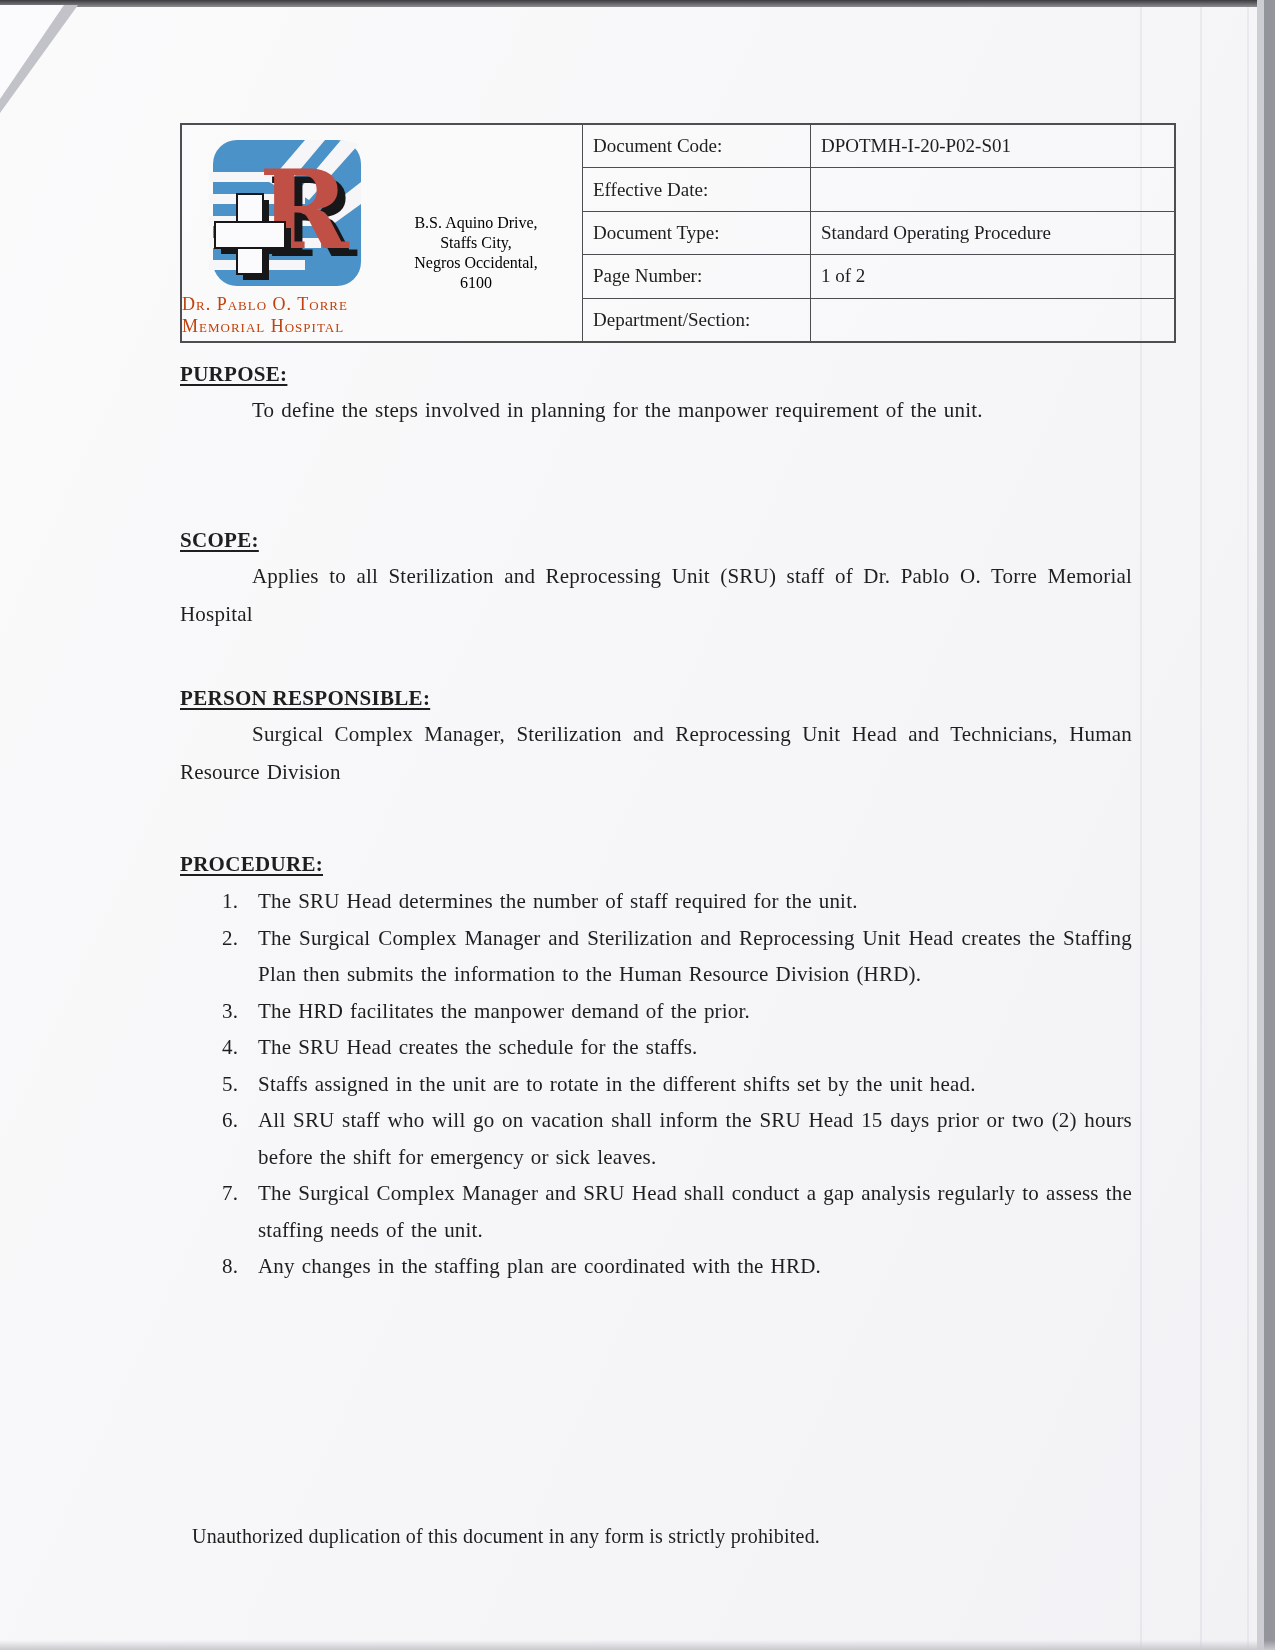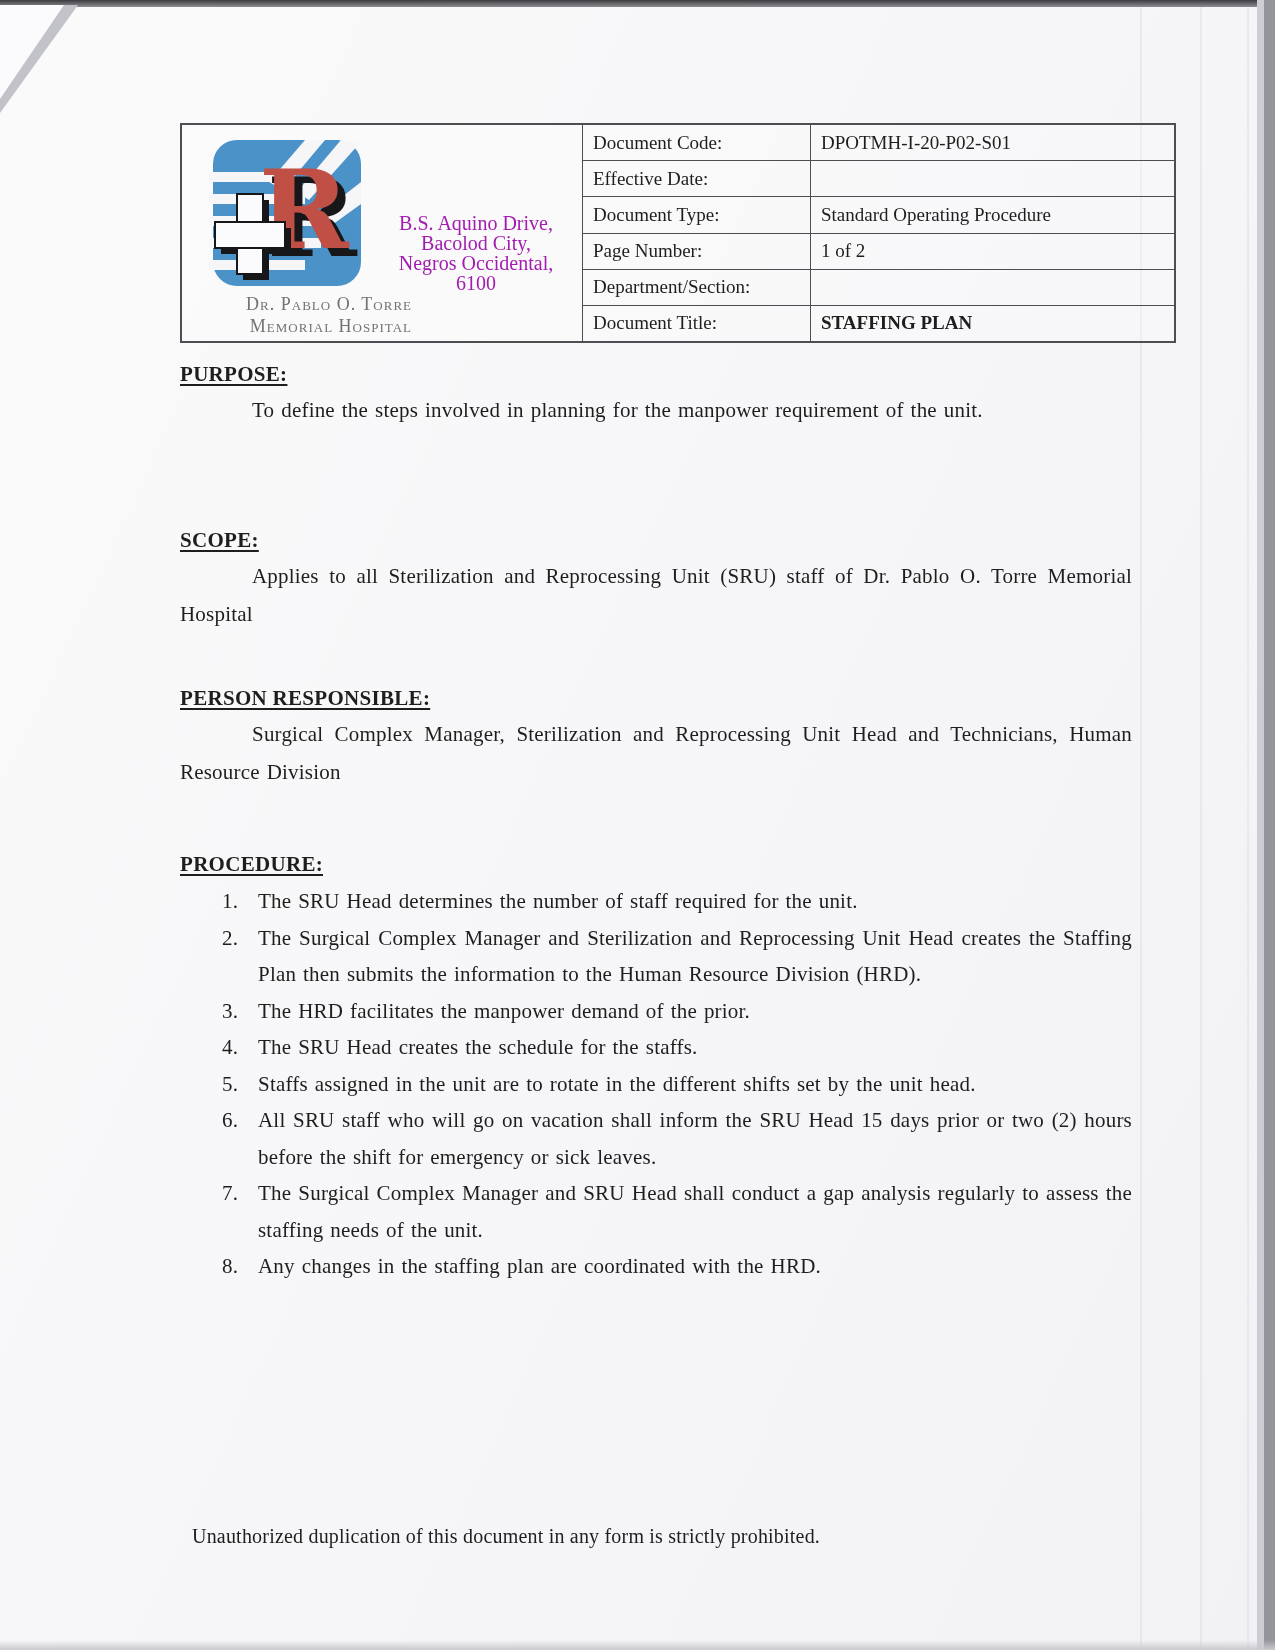--- a/index.html
+++ b/index.html
@@ -29,24 +29,24 @@
     background:linear-gradient(to top,#c9c9ce,rgba(201,201,206,0));z-index:5;}
   .paper-tint{position:absolute;inset:0;
     background:linear-gradient(115deg,rgba(255,255,255,.55),rgba(236,236,242,.35));
     pointer-events:none;z-index:1;}
 
   
   .header-table{position:absolute;top:123px;left:180px;width:992px;height:216px;
     border:2px solid #4d4d52;display:flex;z-index:10;background:rgba(255,255,255,.25);}
   .logo-cell{width:400px;border-right:1px solid #4d4d52;position:relative;}
   .logo-box{position:absolute;top:13px;left:27px;width:156px;height:150px;}
-  .hospital-name{position:absolute;bottom:4px;left:0;width:230px;text-align:right;
-    font-variant:small-caps;font-size:18px;line-height:22px;letter-spacing:1px;color:#737373;}
+  .hospital-name{position:absolute;bottom:4px;left:0;width:230px;text-align:left;
+    font-variant:small-caps;font-size:18px;line-height:22px;letter-spacing:1px;color:#c2410c;}
   .address{position:absolute;top:88px;right:16px;width:180px;text-align:center;
-    font-size:20px;line-height:20px;color:#a21caf;}
+    font-size:16px;line-height:20px;color:#000000;}
   .meta-rows{flex:1;display:flex;flex-direction:column;}
   .meta-row{flex:1;display:flex;border-bottom:1px solid #4d4d52;}
   .meta-row:last-child{border-bottom:none;}
   .meta-label{width:228px;border-right:1px solid #4d4d52;display:flex;align-items:center;
     padding-left:10px;font-size:19px;box-sizing:border-box;}
   .meta-value{flex:1;display:flex;align-items:center;padding-left:10px;font-size:19px;}
   .meta-value.bold{font-weight:bold;}
 
   
   .section{position:absolute;left:180px;width:952px;z-index:10;}
@@ -105,21 +105,21 @@
           <rect x="12" y="90" width="70" height="26"></rect>
         </g>
         <g fill="#fbfbfd" stroke="#17171a" stroke-width="2">
           <rect x="28" y="56" width="26" height="80"></rect>
           <rect x="6" y="84" width="70" height="26"></rect>
         </g>
       </svg>
     </div>
     <div class="address">
       <div>B.S. Aquino Drive,</div>
-      <div>Bacolod City,</div>
+      <div>Staffs City,</div>
       <div>Negros Occidental,</div>
       <div>6100</div>
     </div>
     <div class="hospital-name">
       <div>Dr. Pablo O. Torre</div>
       <div>Memorial Hospital</div>
     </div>
   </div>
   <div class="meta-rows">
     <div class="meta-row">
@@ -133,24 +133,20 @@
       <div class="meta-label">Document Type:</div>
       <div class="meta-value">Standard Operating Procedure</div>
     </div>
     <div class="meta-row">
       <div class="meta-label">Page Number:</div>
       <div class="meta-value">1 of 2</div>
     </div>
     <div class="meta-row">
       <div class="meta-label">Department/Section:</div>
     </div>
-    <div class="meta-row">
-      <div class="meta-label">Document Title:</div>
-      <div class="meta-value bold">STAFFING PLAN</div>
-    </div>
   </div>
 </div>
 
 <div class="section" id="sec-purpose">
   <div class="sec-heading">PURPOSE:</div>
   <div class="sec-body">To define the steps involved in planning for the manpower requirement of the unit.</div>
 </div>
 
 <div class="section" id="sec-scope">
   <div class="sec-heading">SCOPE:</div>

